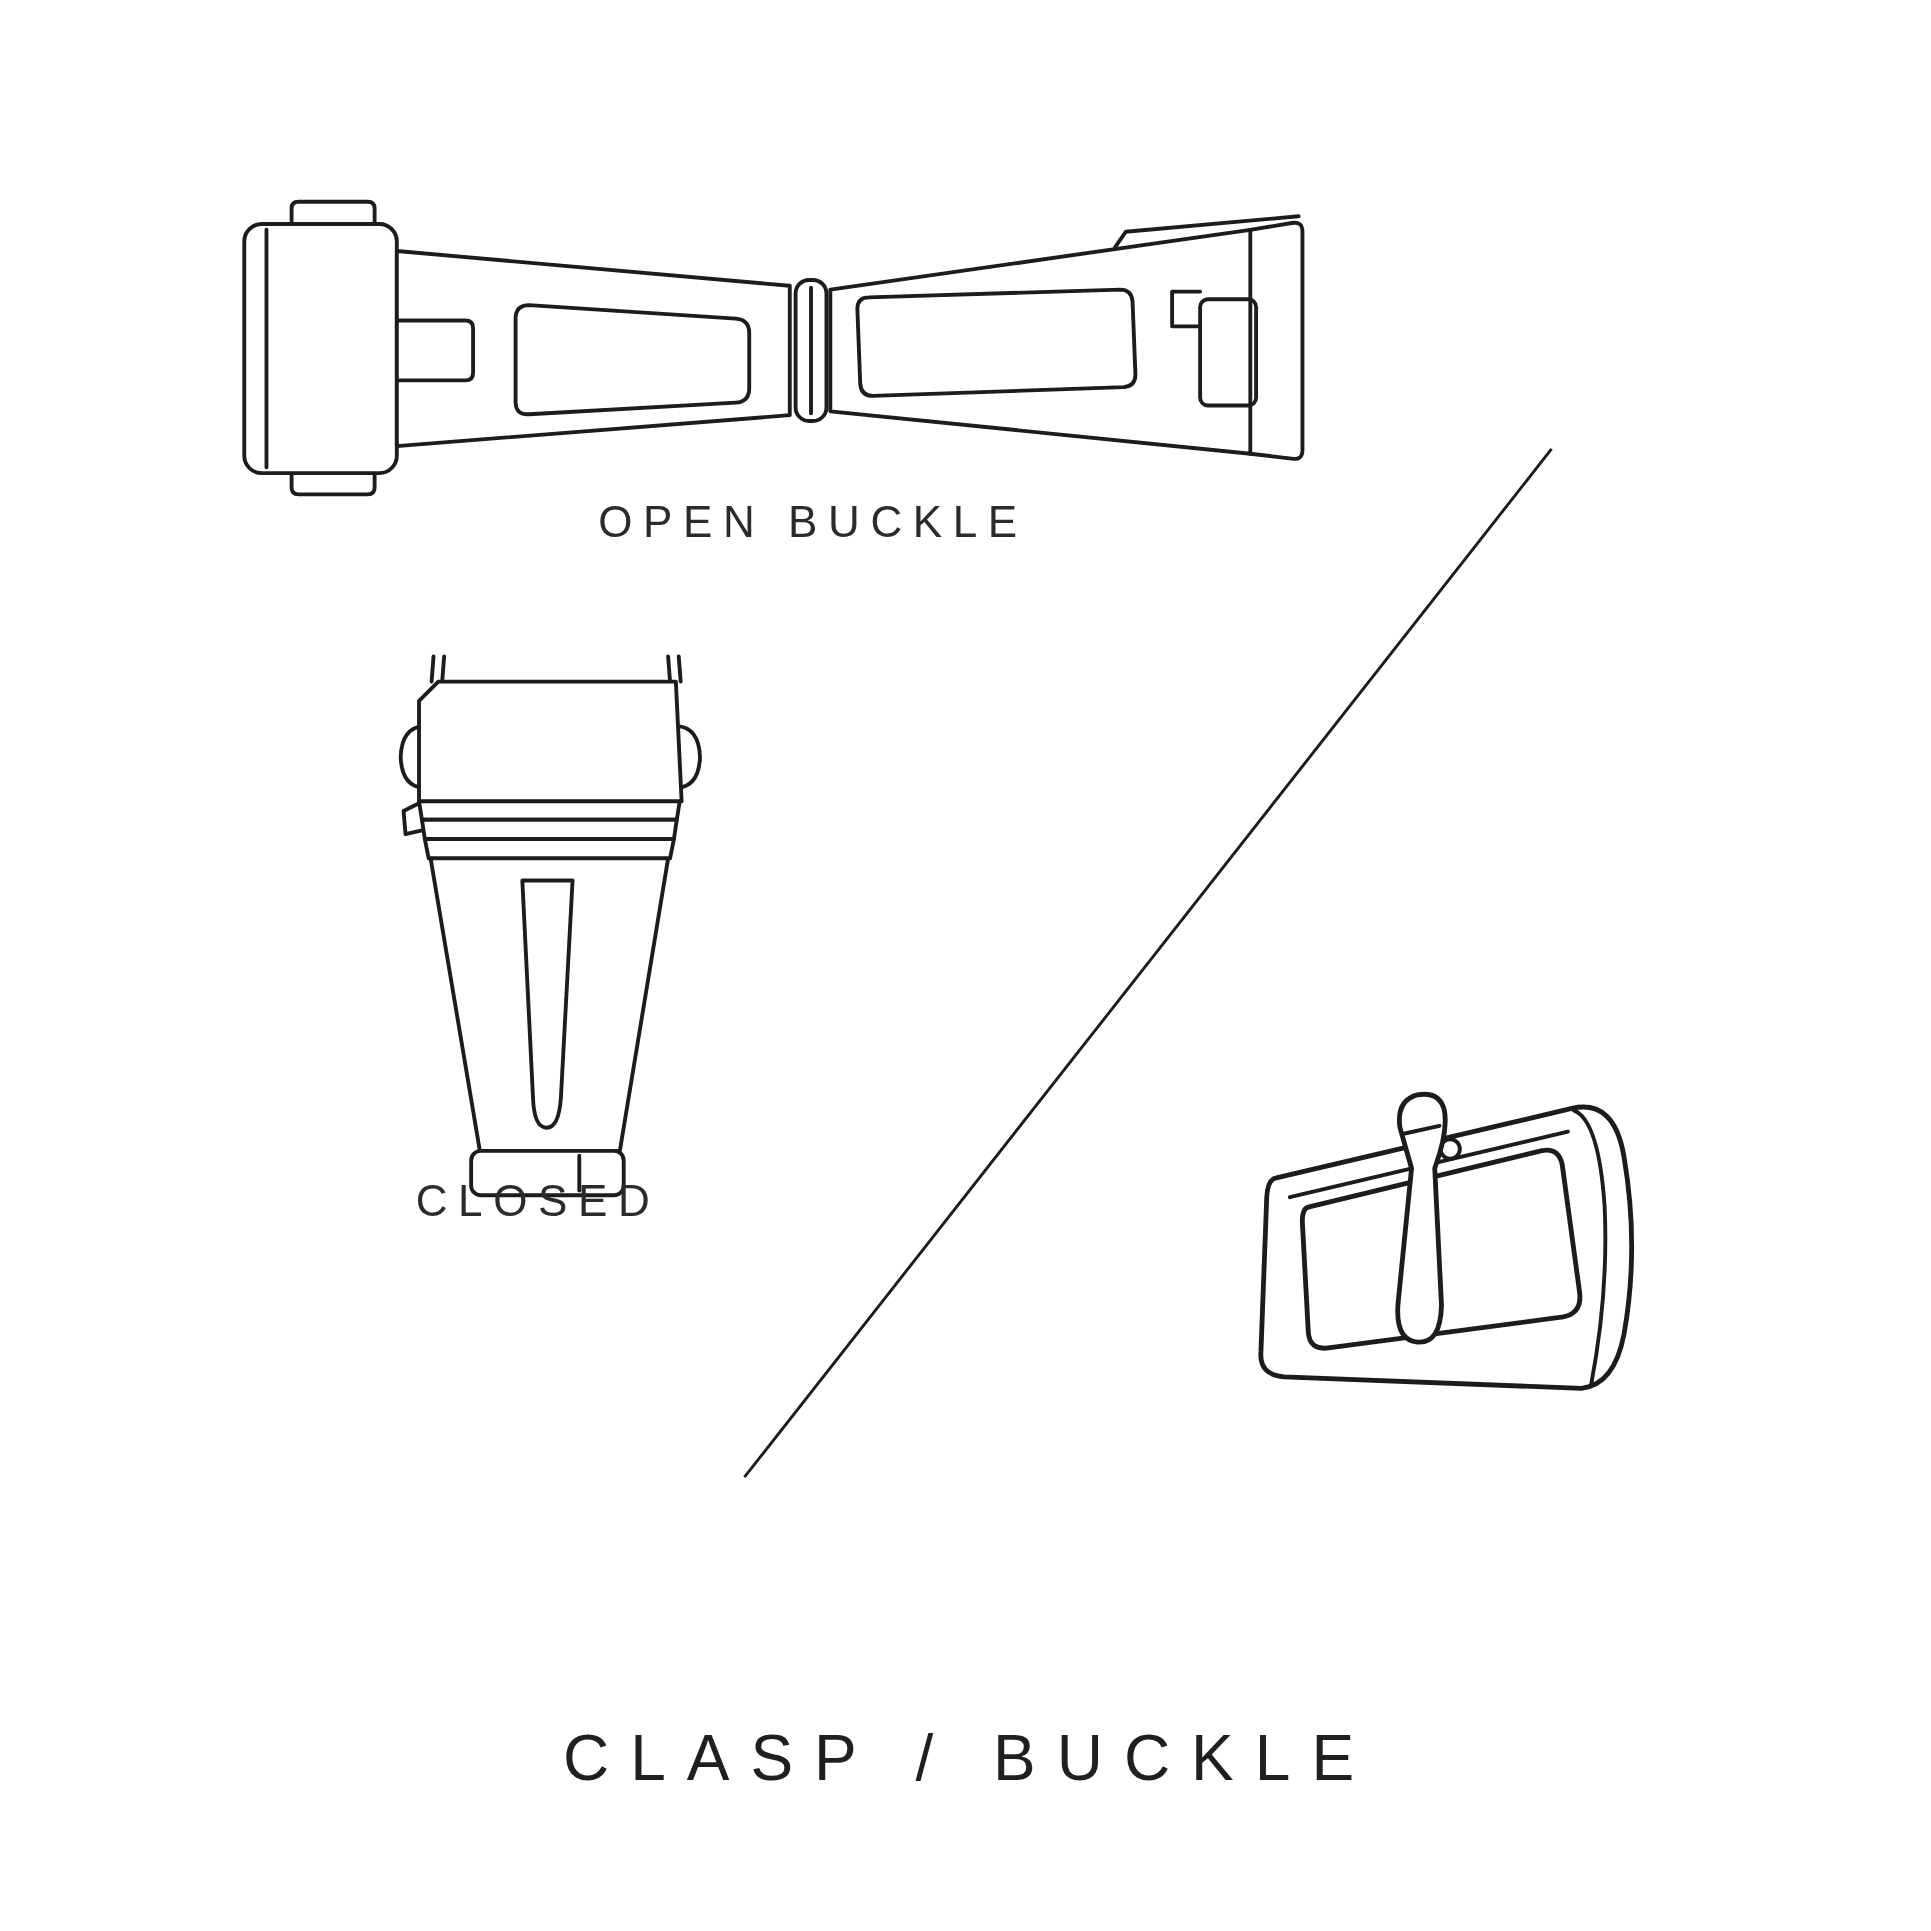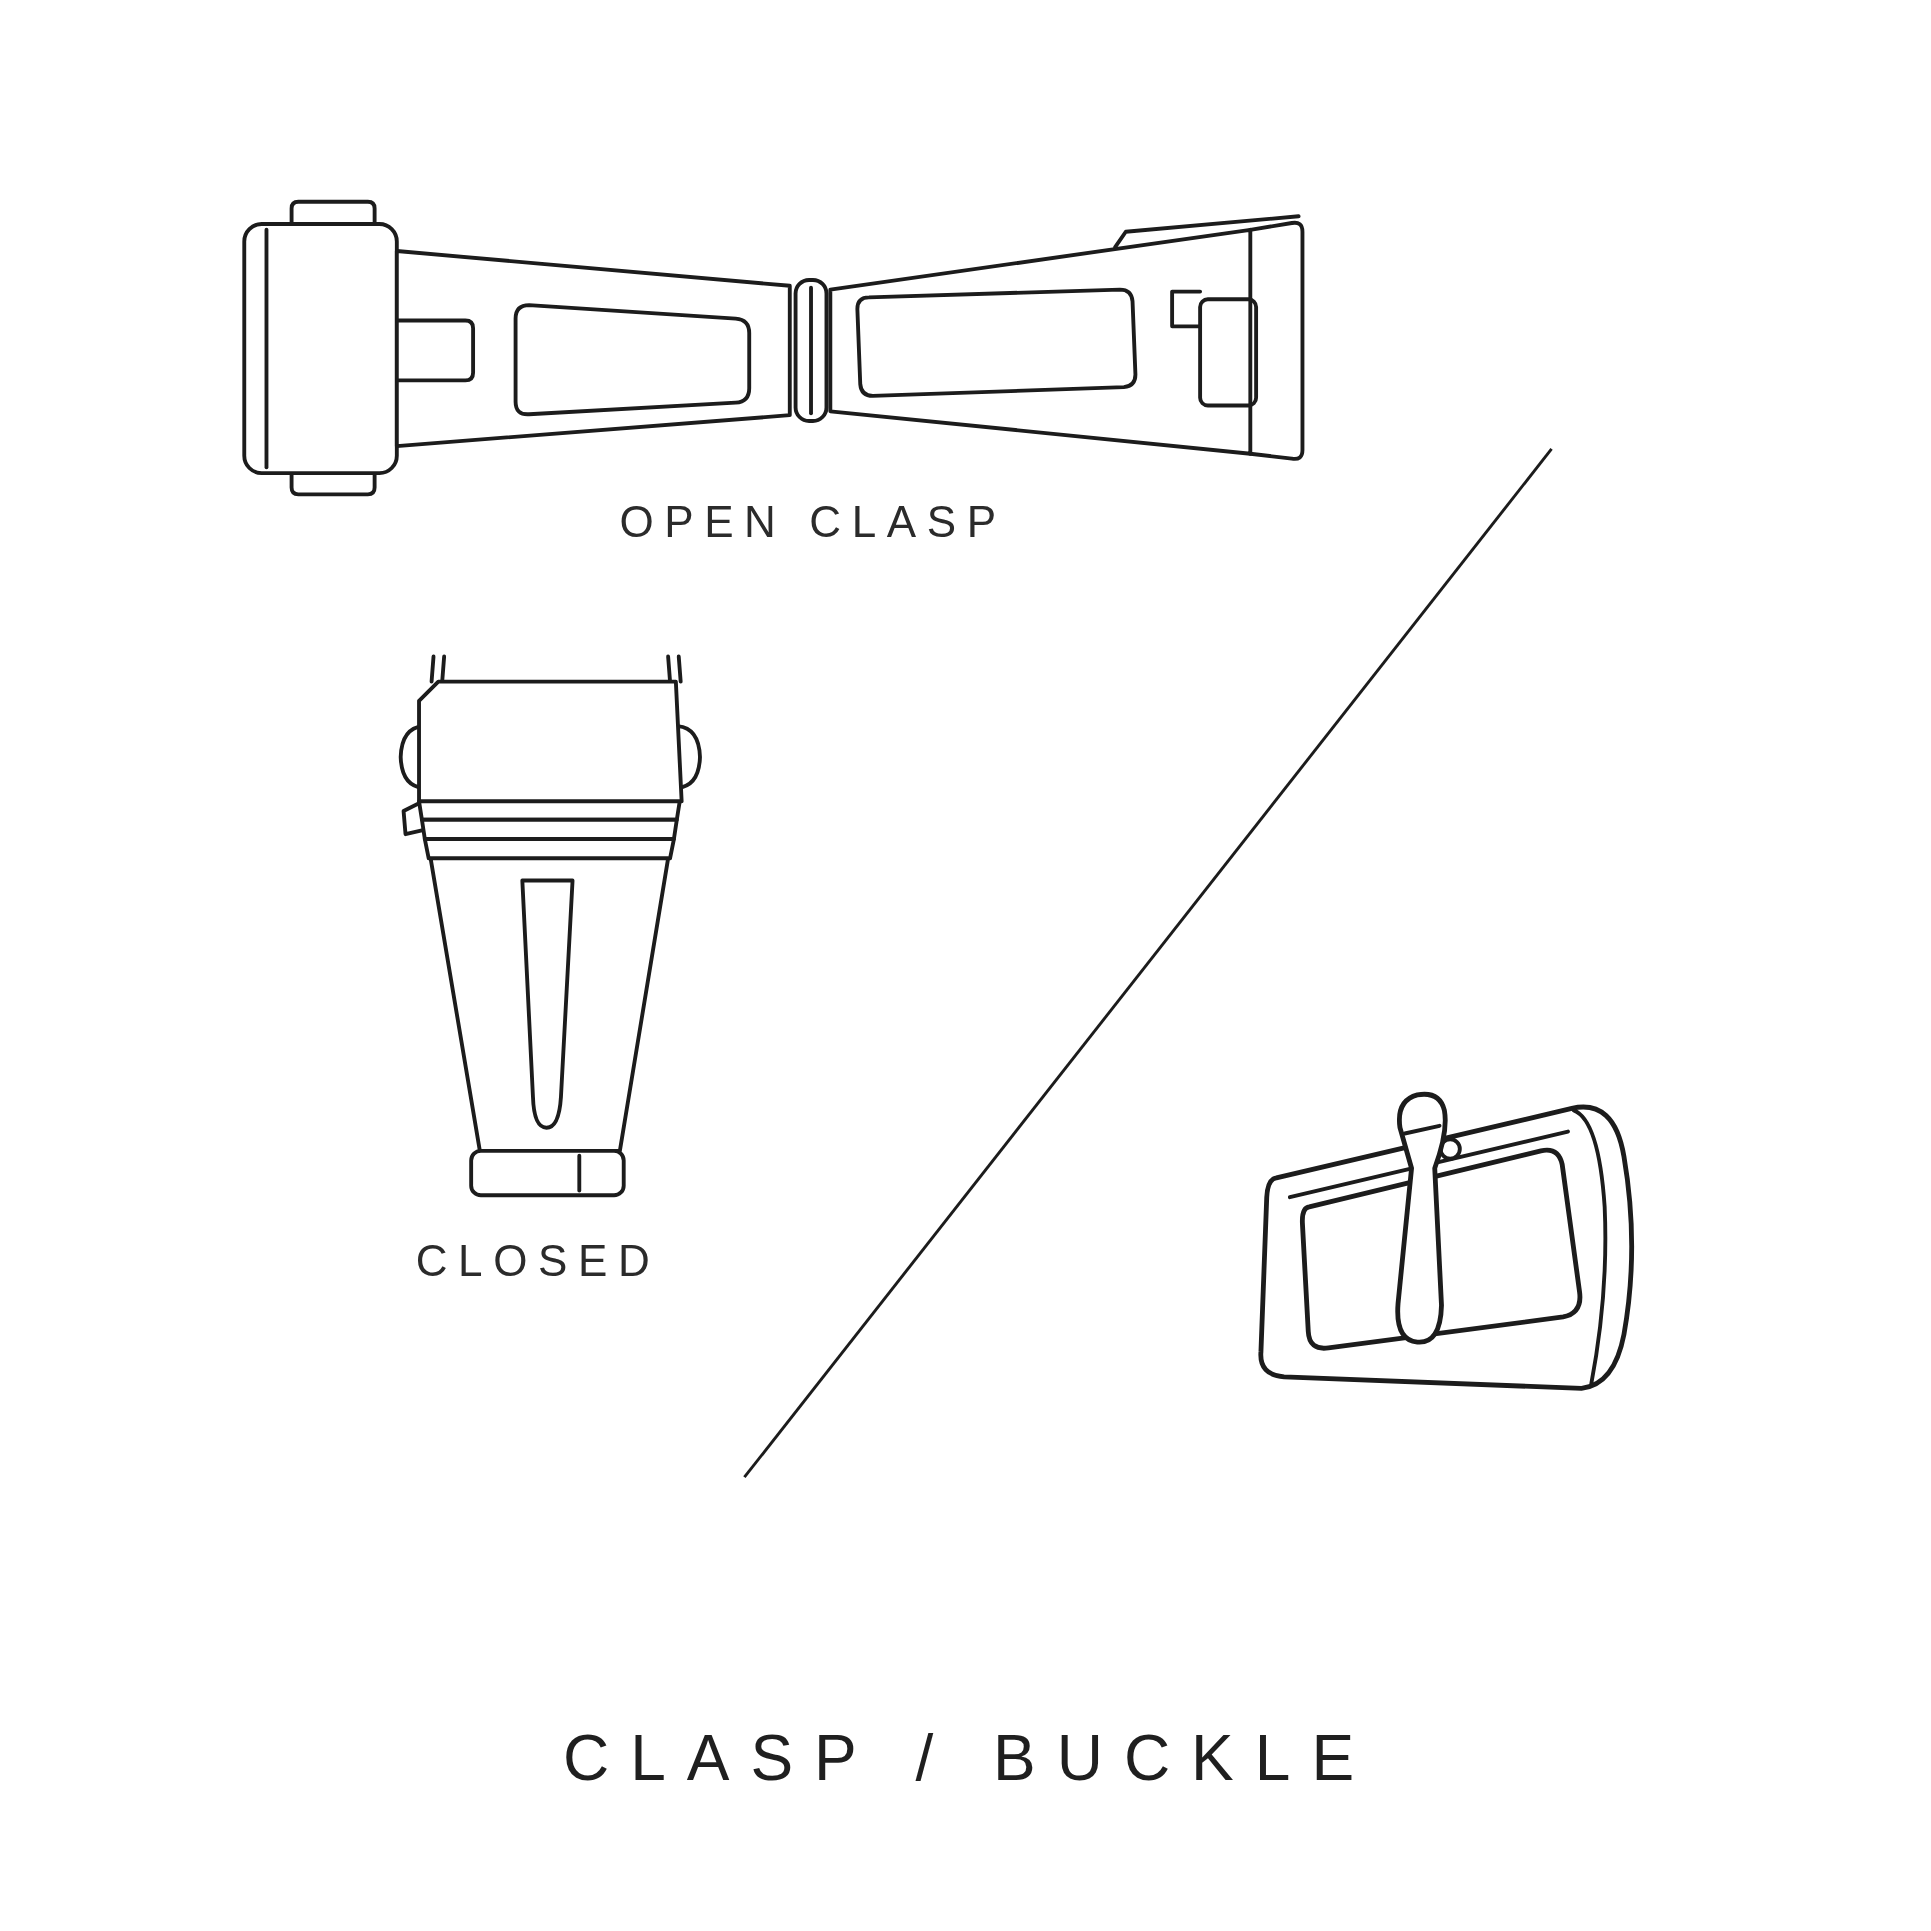--- a/index.html
+++ b/index.html
@@ -28,21 +28,21 @@
     letter-spacing: 10.6px;
     color: #2b2b2b;
     white-space: nowrap;
   }
   .caption-open {
     left: 813px;
     top: 497px;
   }
   .caption-closed {
     left: 538px;
-    top: 1236px;
+    top: 1176px;
     text-align: center;
   }
   .page-title {
     position: absolute;
     left: 969px;
     top: 1721px;
     transform: translateX(-50%);
     font-size: 64px;
     font-weight: 400;
     letter-spacing: 21px;
@@ -114,20 +114,20 @@
       <path d="M1630,1150 Q1656,1160 1662,1250 Q1666,1340 1648,1434" fill="none" stroke-width="4"></path>
 
       <line x1="1336" y1="1240" x2="1624" y2="1172" stroke-width="4"></line>
       <circle cx="1502" cy="1190" r="10" fill="#ffffff" stroke-width="4"></circle>
 
       <path d="M1468,1134 Q1446,1140 1450,1168 L1462,1210 L1448,1350 Q1445,1388 1468,1390 Q1492,1392 1493,1352 L1486,1210 Q1500,1172 1496,1150 Q1491,1130 1468,1134 Z"></path>
       <line x1="1455" y1="1174" x2="1491" y2="1166" stroke-width="4"></line>
     </g>
   </svg>
 
-  <div class="caption caption-open">OPEN CLASP</div>
+  <div class="caption caption-open">OPEN BUCKLE</div>
 
   <div class="caption caption-closed">CLOSED</div>
 
   <div class="page-title">CLASP / BUCKLE</div>
 
 </div>
 
 
 </body></html>

